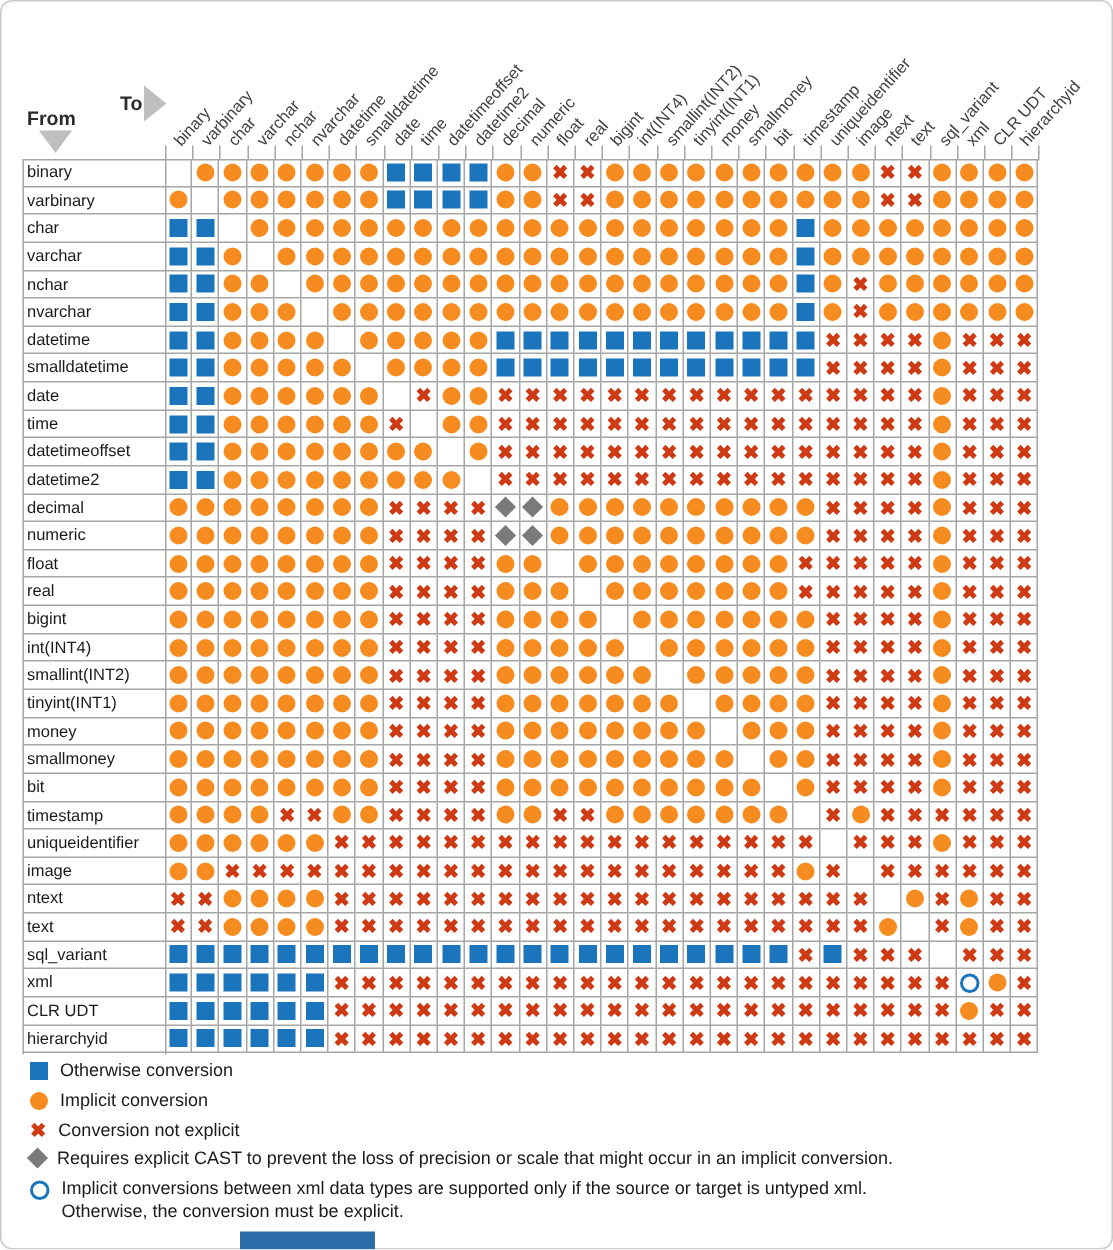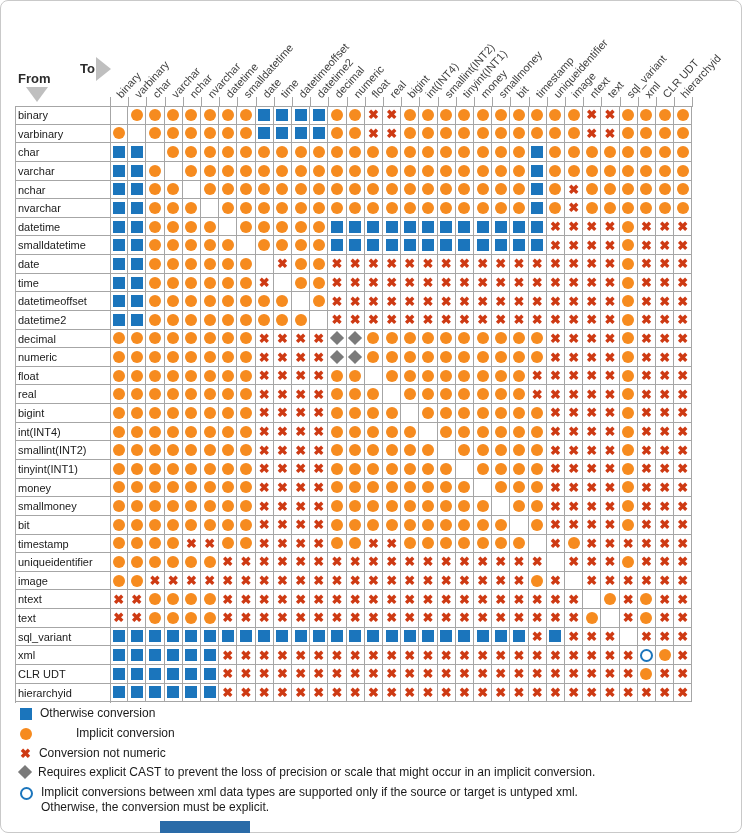--- a/index.html
+++ b/index.html
@@ -3153,27 +3153,27 @@
       </div>
       <div class="cell" style="left: 674.2px; top: 683.5px; width: 18.2px; height: 18.63px;">
         <div class="sym-X" style="color: rgb(206, 58, 19);">✖</div>
       </div>
     </div>
   <div id="legend">
       <div class="legend-item" style="left: 20px; top: 706px;">
         <div class="sym-E" style="background: rgb(27, 117, 188); flex: 0 0 auto; margin-top: 2px;"></div>
         <span class="legend-text">Otherwise conversion</span>
       </div>
-      <div class="legend-item" style="left: 20px; top: 726px; gap: 36px;">
+      <div class="legend-item" style="left: 20px; top: 726px;">
         <div class="sym-I" style="background: rgb(246, 139, 31); flex: 0 0 auto; margin-top: 2px;"></div>
         <span class="legend-text">Implicit conversion</span>
       </div>
       <div class="legend-item" style="left: 20px; top: 746px;">
         <div class="sym-X" style="color: rgb(206, 58, 19); flex: 0 0 auto; margin-top: 1px;">✖</div>
-        <span class="legend-text">Conversion not numeric</span>
+        <span class="legend-text">Conversion not explicit</span>
       </div>
       <div class="legend-item" style="left: 20px; top: 765px;">
         <div class="sym-D" style="background: rgb(122, 122, 122); flex: 0 0 auto; margin-top: 2px;"></div>
         <span class="legend-text">Requires explicit CAST to prevent the loss of precision or scale that might occur in an implicit conversion.</span>
       </div>
       <div class="legend-item" style="left: 20px; top: 785px;">
         <div class="sym-O" style="border: 2px solid rgb(27, 117, 188); flex: 0 0 auto; margin-top: 2px;"></div>
         <span class="legend-text">Implicit conversions between xml data types are supported only if the source or target is untyped xml.<br>Otherwise, the conversion must be explicit.</span>
       </div>
     </div>

